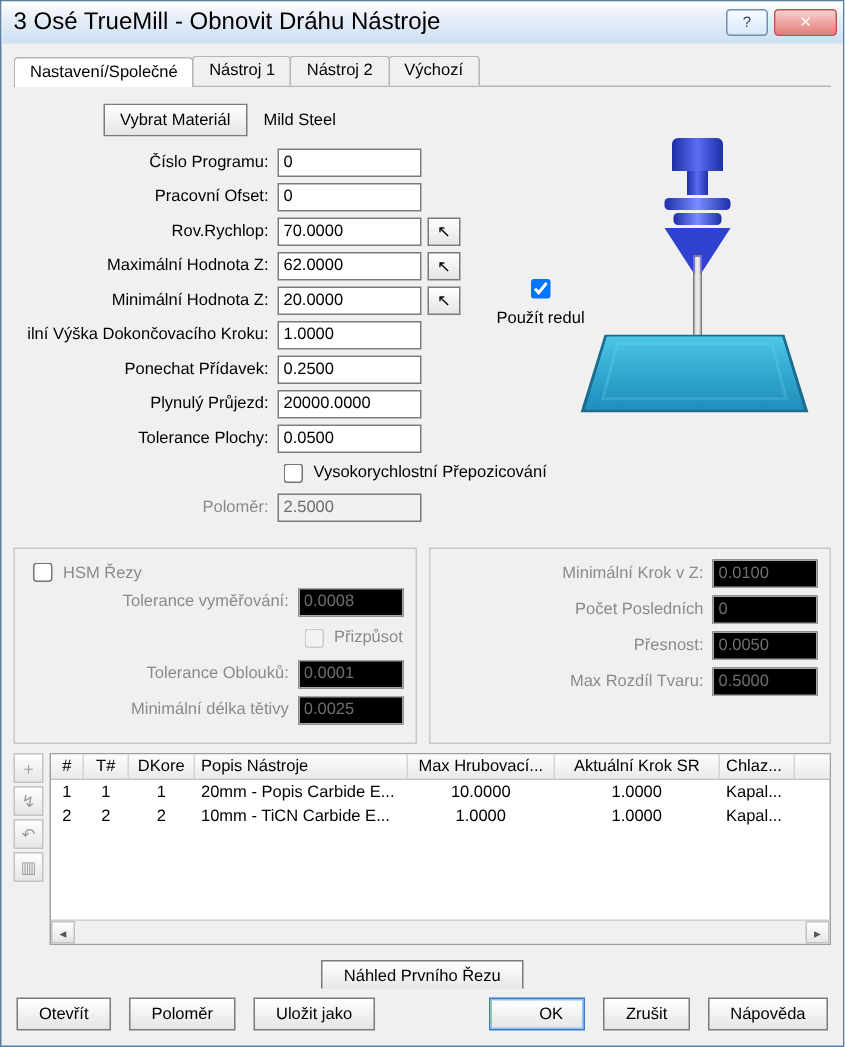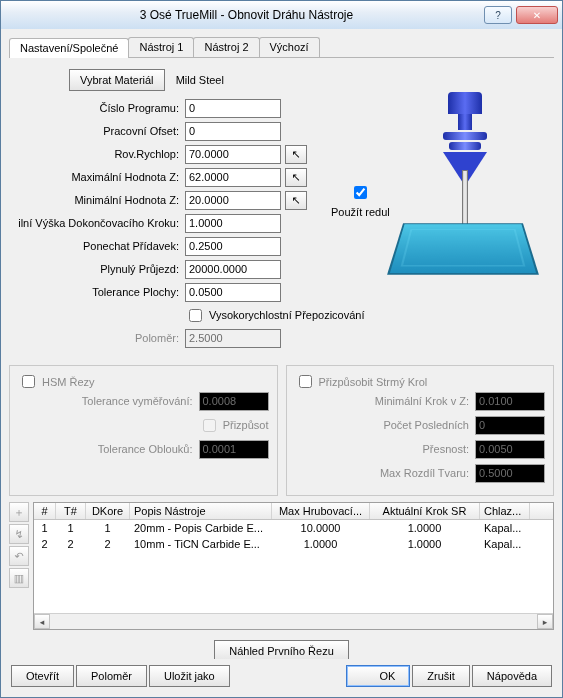--- a/index.html
+++ b/index.html
@@ -1,19 +1,19 @@
 <!DOCTYPE html>
 <html><head>
 <meta charset="utf-8">
 <style>
   * { box-sizing: border-box; font-family: "Segoe UI", Tahoma, sans-serif; font-size: 11px; }
   body { margin: 0; background: #f0f0f0; }
   .window { width: 563px; height: 698px; background: #f0f0f0; border: 1px solid #5a7ea0; position: relative; display: flex; flex-direction: column; }
   .titlebar { height: 28px; background: linear-gradient(#ffffff,#e6eef7 40%,#cde0f3); display: flex; align-items: center; padding: 0 4px 0 8px; color: #000; }
-  .titlebar .title { flex: 1; font-size: 12px; text-align: center; }
+  .titlebar .title { flex: 1; font-size: 16px; }
   .titlebar .winbtns { display: flex; gap: 4px; }
   .winbtn { width: 28px; height: 18px; border: 1px solid #6f8fb0; border-radius: 3px; background: linear-gradient(#f7fbff,#d8e8f8); display:flex; align-items:center; justify-content:center; font-size:10px; color:#314a63; }
   .winbtn.close { background: linear-gradient(#f8d0cf,#e47c78); border-color:#c0504d; color:#fff; width:42px; }
   .client { flex:1; padding: 8px; display:flex; flex-direction:column; gap:6px; overflow:hidden; }
   .tabs { display:flex; border-bottom:1px solid #b5b5b5; height:22px; }
   .tab { padding: 3px 10px; border:1px solid #b5b5b5; border-bottom:none; background:#f0f0f0; margin-right:-1px; border-top-left-radius:3px; border-top-right-radius:3px; }
   .tab.active { background:#fff; position:relative; top:1px; padding-bottom:4px; }
   .panel-top { padding: 6px 4px 4px 4px; position:relative; }
   .row { display:flex; align-items:center; margin-bottom: 3px; height:20px; }
   .row .lbl { width: 172px; text-align:right; padding-right:6px; color:#000; white-space:nowrap; overflow:hidden; }
@@ -37,21 +37,21 @@
   .sidebtn { width:20px; height:20px; border:1px solid #c3c3c3; background:linear-gradient(#fff,#e5e5e5); display:flex; align-items:center; justify-content:center; color:#9a9a9a; }
   .grid { flex:1; border:1px solid #9f9f9f; background:#fff; height:128px; display:flex; flex-direction:column; }
   .ghead { display:flex; background:linear-gradient(#fdfdfd,#eaeaea); border-bottom:1px solid #c3c3c3; }
   .gcell { border-right:1px solid #d4d4d4; padding:2px 4px; overflow:hidden; white-space:nowrap; }
   .gbody { flex:1; overflow:auto; }
   .grow { display:flex; border-bottom:0; }
   .grow .gcell { border-right:1px solid transparent; }
   .c0{width:22px;text-align:center;} .c1{width:30px;text-align:center;} .c2{width:44px;text-align:center;} .c3{width:142px;} .c4{width:98px;text-align:center;} .c5{width:110px;text-align:center;} .c6{width:50px;}
   .preview-row { display:flex; justify-content:center; padding:4px 0; }
   .prevbtn { height:22px; padding:2px 14px; border:1px solid #7a7a7a; background:linear-gradient(#fff,#e5e5e5); }
-  .footer { display:flex; gap:2px; padding:6px 10px 10px 10px; align-items:flex-start; }
+  .footer { display:flex; gap:12px; padding:6px 10px 10px 10px; align-items:flex-start; }
   .footer .btn { height:22px; padding:2px 14px; border:1px solid #7a7a7a; background:linear-gradient(#fff,#e5e5e5); }
   .footer .spacer { flex:1; }
   .btn.default { border:1px solid #3b7ad0; box-shadow: inset 0 0 0 1px #8fc0ff; padding-left: 32px; }
   
   .bowl { position:absolute; bottom:10px; left:18px; width:134px; height:76px; background:linear-gradient(#4dc7e6,#1f8fbe); transform:perspective(240px) rotateX(48deg); border:2px solid #1b6c8f; }
   .bowl::before{content:"";position:absolute;inset:8px;border:2px solid #7fe4ff33;}
   .shaft { position:absolute; top:86px; left:84px; width:6px; height:64px; background:linear-gradient(90deg,#cfcfcf,#efefef,#cfcfcf); border:1px solid #7a7a7a; }
   .holder { position:absolute; top:8px; left:58px; width:58px; height:84px; }
   .holder .top { width:34px; height:22px; background:linear-gradient(90deg,#1d2fa8,#5a6cf2,#1d2fa8); margin:0 auto; border-radius:4px 4px 0 0; }
   .holder .mid { width:14px; height:16px; background:linear-gradient(90deg,#1d2fa8,#5a6cf2,#1d2fa8); margin:0 auto; }
@@ -173,26 +173,26 @@
             <div class="lbl2"></div>
             <div class="chk">
               <input type="checkbox" disabled="" style="">
               <span>Přizpůsot</span>
             </div>
           </div>
         <div class="row2">
             <div class="lbl2">Tolerance Oblouků:</div>
             <input class="inp2" disabled="" value="0.0001" style="">
           </div>
+        <div class="row2">
+            <div class="lbl2">Minimální délka tětivy</div>
+            <input class="inp2" disabled="" value="0.0025" style="">
+          </div>
       </div>
       <div class="group disabled">
-        <div class="chk">
-            <input type="checkbox" style="">
-            <span>Přizpůsobit Strmý Krol</span>
-          </div>
         <div class="row2">
             <div class="lbl2">Minimální Krok v Z:</div>
             <input class="inp2" disabled="" value="0.0100" style="">
           </div>
         <div class="row2">
             <div class="lbl2">Počet Posledních</div>
             <input class="inp2" disabled="" value="0" style="">
           </div>
         <div class="row2">
             <div class="lbl2">Přesnost:</div>

